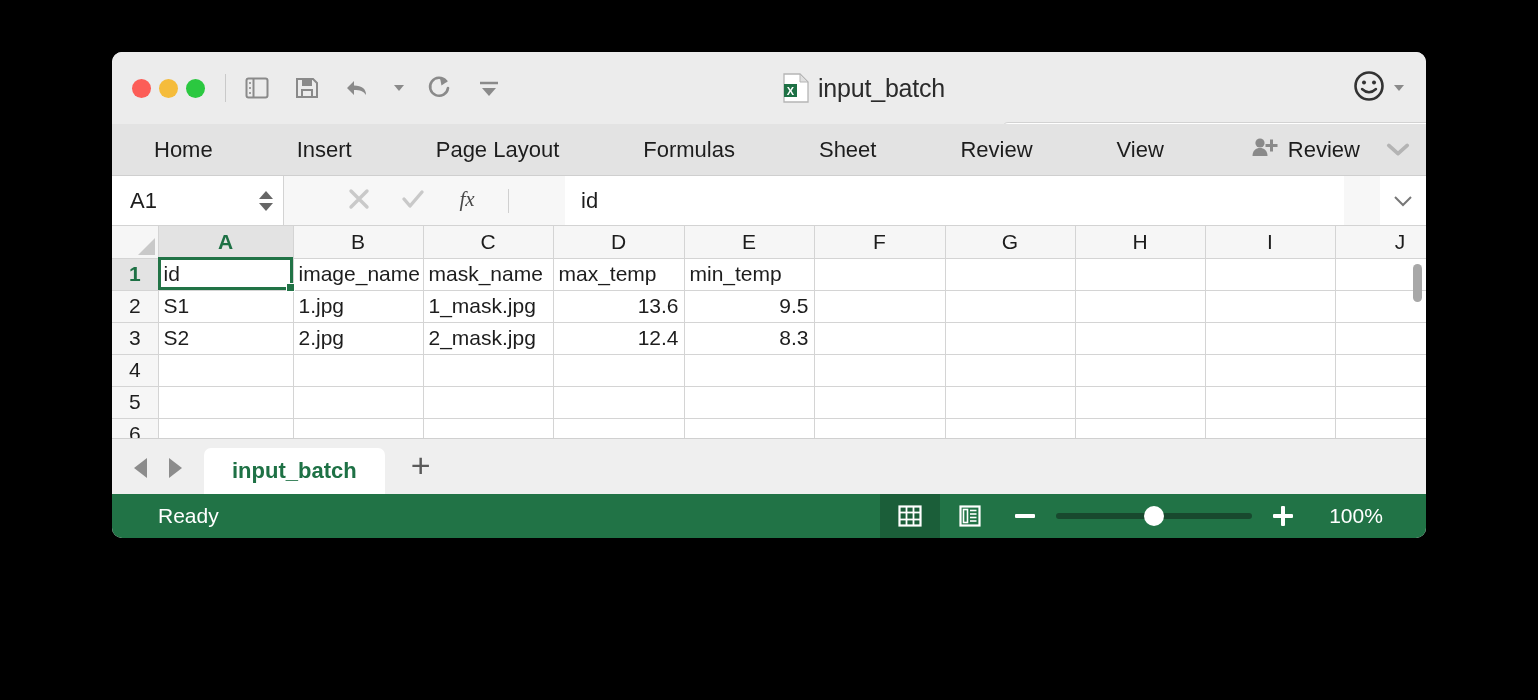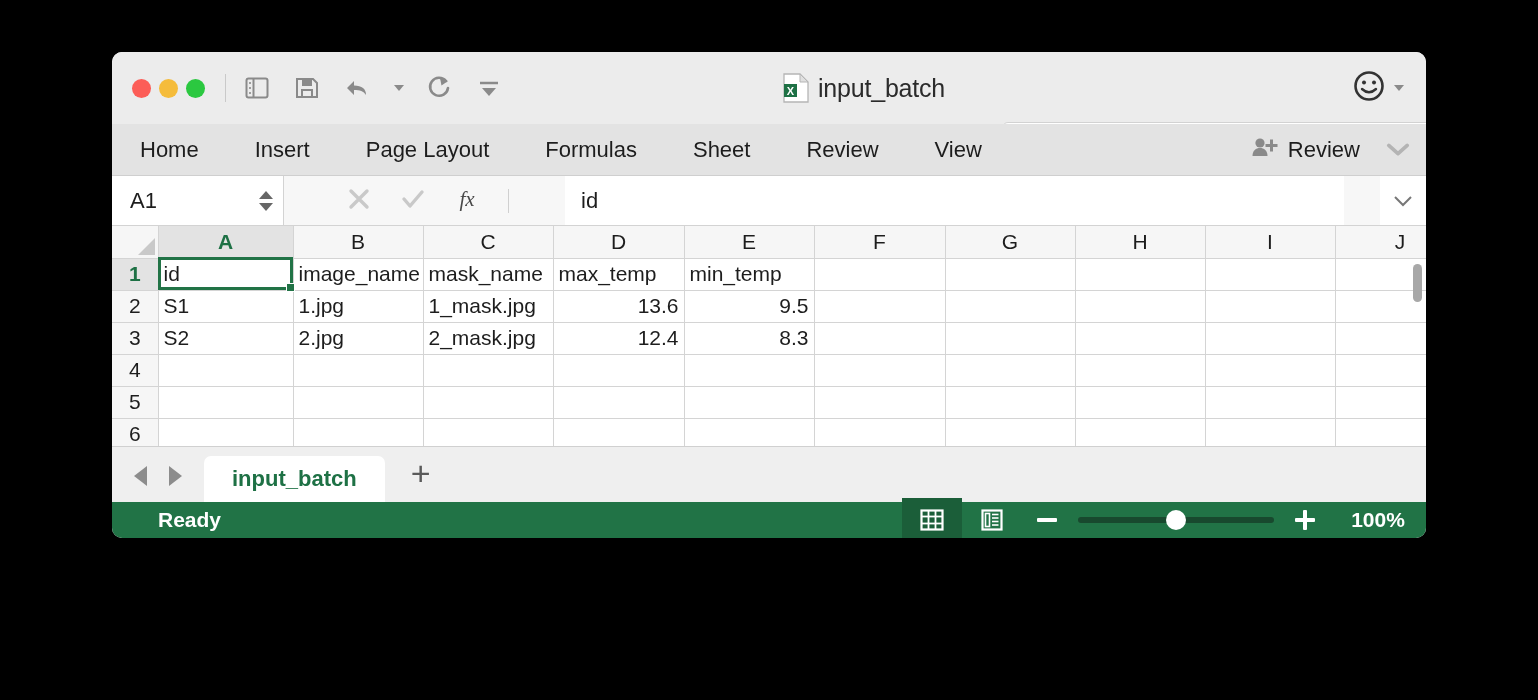--- a/index.html
+++ b/index.html
@@ -92,21 +92,21 @@
     display: flex;
     align-items: center;
     position: relative;
     border-bottom: 1px solid #cfcfcf;
     flex: 0 0 auto;
   }
   .ribbon-tabs { display: flex; align-items: center; }
   .rtab {
     font-size: 22px;
     color: #1d1d1d;
-    padding: 0 28px;
+    padding: 0 42px;
     white-space: nowrap;
   }
   .share-area {
     position: absolute;
     right: 10px;
     display: flex; align-items: center; gap: 26px;
   }
   .share-btn { display: flex; align-items: center; gap: 9px; }
   .share-btn .lbl { font-size: 22px; color: #1d1d1d; }
   .chevron-collapse {
@@ -281,41 +281,41 @@
   }
   .addsheet {
     margin-left: 26px;
     padding-bottom: 12px;
     font-size: 34px; color: #5a5a5a;
     line-height: 1;
   }
 
   
   .statusbar {
-    height: 36px;
+    height: 44px;
     background: #217346;
     display: flex;
     align-items: center;
     color: #ffffff;
     flex: 0 0 auto;
     position: relative;
-    font-weight: bold;
   }
   .status-text {
     font-size: 21px;
     padding-left: 46px;
     flex: 1;
   }
   .viewbtn {
     width: 60px; height: 44px;
     display: flex; align-items: center; justify-content: center;
   }
   .viewbtn.active { background: #1b5e39; }
   .zoomctl {
     display: flex; align-items: center; gap: 0;
+    padding-right: 22px;
   }
   .zbtn {
     width: 50px; height: 44px;
     display: flex; align-items: center; justify-content: center;
   }
   .zminus { width: 20px; height: 4px; background: #fff; border-radius: 1px; }
   .zplus  { position: relative; width: 20px; height: 20px; }
   .zplus::before, .zplus::after {
     content:""; position:absolute; background:#fff; border-radius:1px;
   }

